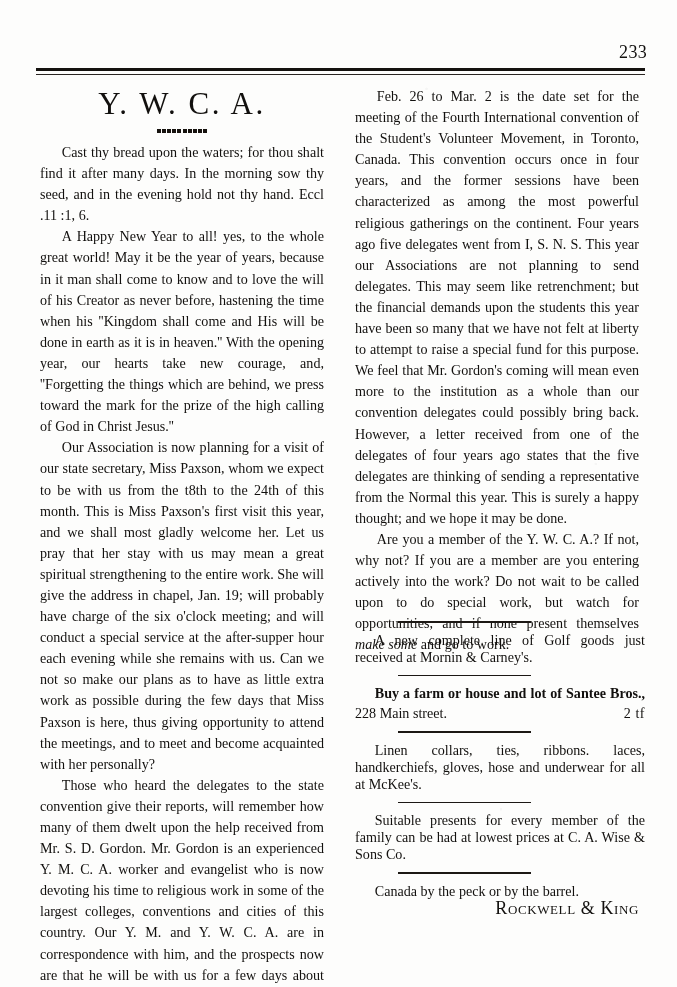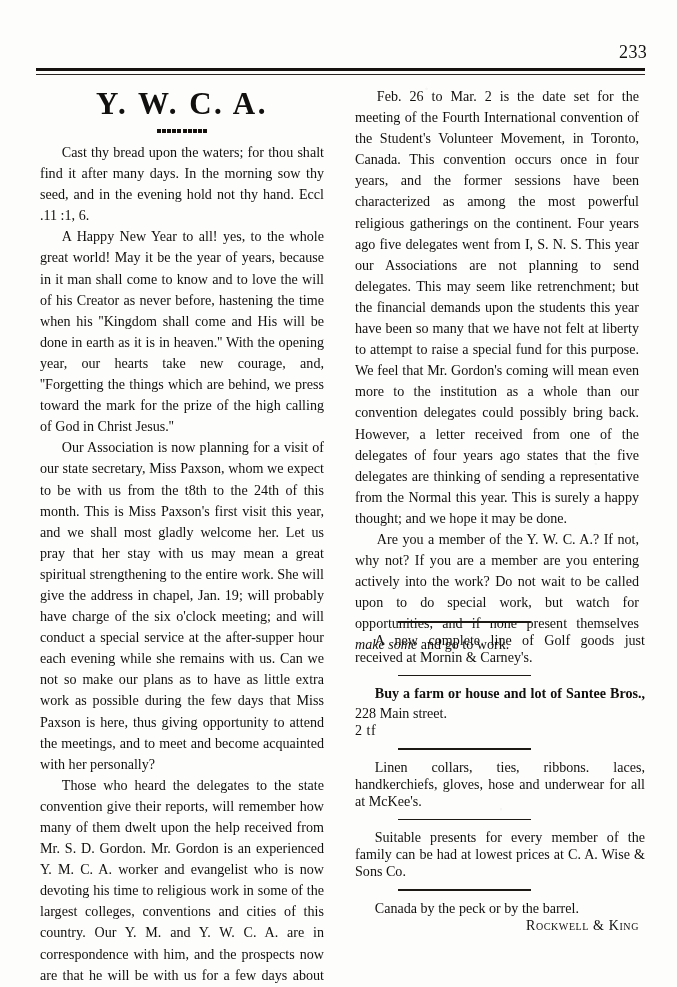--- a/index.html
+++ b/index.html
@@ -88,21 +88,21 @@
     font-size: 14.1px;
     line-height: 21.1px;
     text-align: justify;
     text-justify: inter-word;
   }
   .col-left  { left: 40px; }
   .col-right { left: 355px; }
 
   .section-title {
     font-size: 31px;
-    font-weight: bold;
+    font-weight: normal;
     text-align: center;
     letter-spacing: 2.5px;
     margin: 0 0 2px 0;
     line-height: 36px;
     font-family: "Liberation Serif", "DejaVu Serif", serif;
   }
 
   .ornament {
     text-align: center;
     margin: 0 0 7px 0;
@@ -146,29 +146,29 @@
     text-align: justify;
     position: relative;
   }
   .ad p {
     margin: 0;
     text-indent: 1.4em;
     text-align: justify;
   }
   .ad-lastline {
     display: flex;
+    justify-content: space-between;
     align-items: baseline;
-    flex-direction: column;
   }
   .ad-tf { letter-spacing: 0.5px; }
   .ad-signature {
     text-align: right;
     letter-spacing: 0.6px;
     font-variant: small-caps;
-    font-size: 14px;
+    font-size: 18px;
     padding-right: 6px;
   }
   
   .justify-all { text-align-last: left; }
 </style>
 </head>
 <body>
 
 <div class="page"></div>
 

